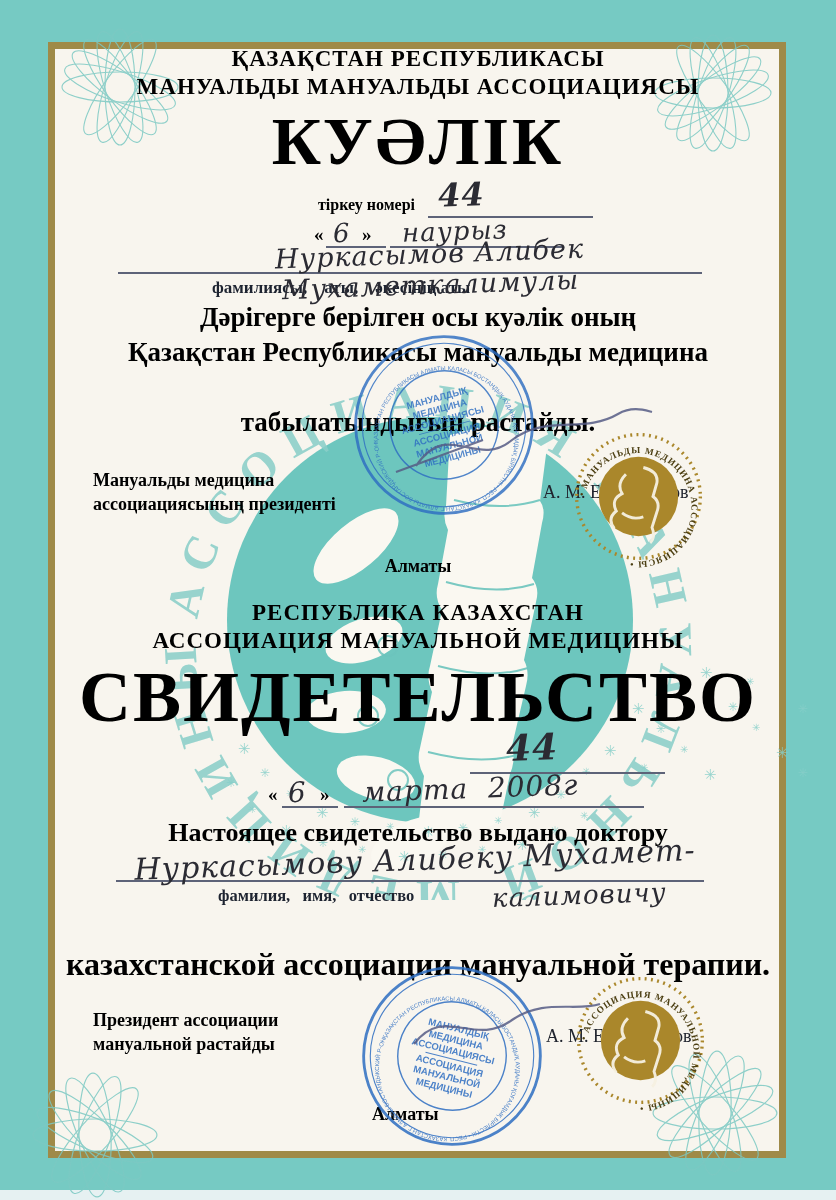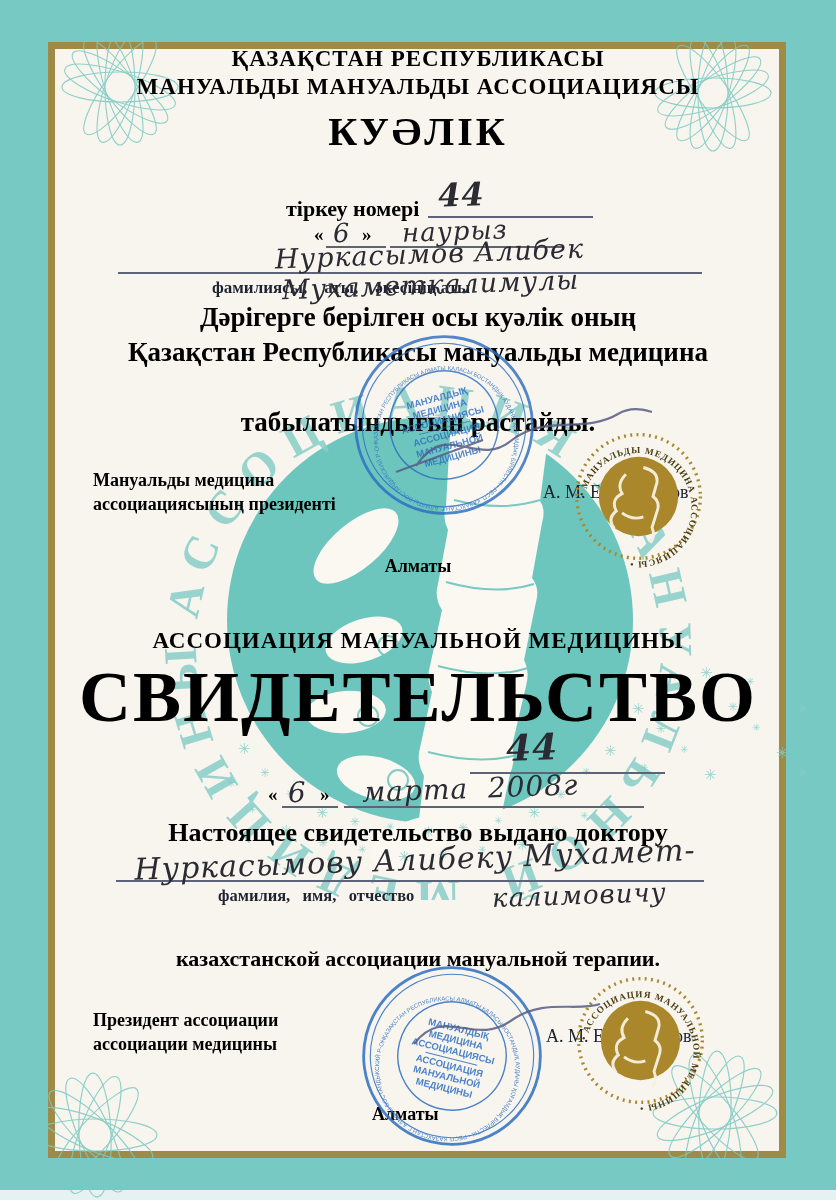--- a/index.html
+++ b/index.html
@@ -136,23 +136,23 @@
       <span class="sf" style="left: 776px; top: 744px; font-size: 15px;">✳</span>
       <span class="sf" style="left: 798px; top: 702px; font-size: 12px;">✳</span>
       <span class="sf" style="left: 746px; top: 676px; font-size: 10px;">✳</span>
       <span class="sf" style="left: 700px; top: 664px; font-size: 15px;">✳</span>
       <span class="sf" style="left: 798px; top: 766px; font-size: 12px;">✳</span>
       <span class="sf" style="left: 640px; top: 762px; font-size: 10px;">✳</span>
     </div>
 
   <div class="abs ctr t z3" style="top:46px;font-size:23px;letter-spacing:1px">ҚАЗАҚСТАН РЕСПУБЛИКАСЫ</div>
   <div class="abs ctr t z3" style="top:74px;font-size:23px;letter-spacing:1px">МАНУАЛЬДЫ МАНУАЛЬДЫ АССОЦИАЦИЯСЫ</div>
-  <div class="abs ctr t z3" style="top:108px;font-size:40px;letter-spacing:3px">КУӘЛІК</div>
-
-  <div class="abs t z3" style="left:286px;top:196px;font-size:22px">тіркеу номері</div>
+  <div class="abs ctr t z3" style="top:102px;font-size:68px;letter-spacing:3px">КУӘЛІК</div>
+
+  <div class="abs t z3" style="left:318px;top:196px;font-size:16px">тіркеу номері</div>
   <div class="abs uline z3" style="left:428px;top:216px;width:165px"></div>
   <div class="abs hw z4" style="left:438px;top:176px;font-size:32px;font-weight:bold">44</div>
 
   <div class="abs t z3" style="left:314px;top:224px;font-size:19px">«</div>
   <div class="abs hw z4" style="left:333px;top:218px;font-size:26px">6</div>
   <div class="abs t z3" style="left:362px;top:224px;font-size:19px">»</div>
   <div class="abs uline z3" style="left:326px;top:246px;width:60px"></div>
   <div class="abs uline z3" style="left:390px;top:246px;width:172px"></div>
   <div class="abs hw z4" style="left:402px;top:216px;font-size:26px">наурыз</div>
 
@@ -206,43 +206,44 @@
     </g>
     <line x1="72" y1="103" x2="128" y2="103" stroke="#2e6ec2" stroke-width="1"></line>
   </svg>
 
   <svg class="abs z6" style="left:388px;top:390px" width="270" height="95" viewBox="0 0 270 95">
     <path d="M8,82 L95,50 M28,76 C60,28 88,80 124,50 C158,24 196,44 230,24 C244,16 256,20 264,22" stroke="#565c85" stroke-width="2.2" fill="none" opacity="0.85"></path>
   </svg>
 
   <div class="abs ctr t z3" style="top:556px;font-size:18px">Алматы</div>
 
+  <div class="abs ctr t z3" style="top:600px;font-size:23px;letter-spacing:1px">РЕСПУБЛИКА КАЗАХСТАН</div>
   <div class="abs ctr t z3" style="top:628px;font-size:23px;letter-spacing:1px">АССОЦИАЦИЯ МАНУАЛЬНОЙ МЕДИЦИНЫ</div>
   <div class="abs ctr t z3" style="top:656px;font-size:72px;letter-spacing:2px">СВИДЕТЕЛЬСТВО</div>
 
   <div class="abs uline z3" style="left:470px;top:772px;width:195px"></div>
   <div class="abs hw z4" style="left:506px;top:726px;font-size:36px;font-weight:bold">44</div>
 
   <div class="abs t z3" style="left:268px;top:784px;font-size:19px">«</div>
   <div class="abs hw z4" style="left:288px;top:776px;font-size:28px">6</div>
   <div class="abs t z3" style="left:320px;top:784px;font-size:19px">»</div>
   <div class="abs uline z3" style="left:282px;top:806px;width:56px"></div>
   <div class="abs uline z3" style="left:344px;top:806px;width:300px"></div>
   <div class="abs hw z4" style="left:362px;top:772px;font-size:28px;white-space:pre">марта  2008г</div>
 
   <div class="abs ctr t z3" style="top:818px;font-size:26px">Настоящее свидетельство выдано доктору</div>
   <div class="abs hw z4" style="left:120px;top:842px;width:590px;text-align:center;font-size:30px">Нуркасымову  Алибеку  Мухамет-</div>
   <div class="abs uline z3" style="left:116px;top:880px;width:588px"></div>
   <div class="abs cap z3" style="left:218px;top:886px;font-size:16.5px;white-space:pre">фамилия,   имя,   отчество</div>
   <div class="abs hw z4" style="left:492px;top:880px;font-size:26px">калимовичу</div>
 
-  <div class="abs ctr t z3" style="top:946px;font-size:22px">казахстанской ассоциации мануальной терапии.</div>
+  <div class="abs ctr t z3" style="top:946px;font-size:32px">казахстанской ассоциации мануальной терапии.</div>
 
   <div class="abs t z3" style="left:93px;top:1010px;font-size:18px">Президент ассоциации</div>
-  <div class="abs t z3" style="left:93px;top:1034px;font-size:18px">ассоциации медицины</div>
+  <div class="abs t z3" style="left:93px;top:1034px;font-size:18px">мануальной растайды</div>
   <div class="abs z3" style="left:546px;top:1026px;font-size:18px">А. М. Елеусаринов</div>
 
   <svg class="abs z5" style="left:357px;top:961px;opacity:.85;transform:rotate(14deg)" width="190" height="190" viewBox="0 0 200 200">
     <defs>
         <path id="rp2" d="M 28,100 A 72,72 0 1 1 27.9,100.5" fill="none"></path>
       </defs>
     <g stroke="#2e6ec2" fill="none">
       <circle cx="100" cy="100" r="93" stroke-width="3"></circle>
       <circle cx="100" cy="100" r="86" stroke-width="1.2"></circle>
       <circle cx="100" cy="100" r="57" stroke-width="1.5"></circle>

